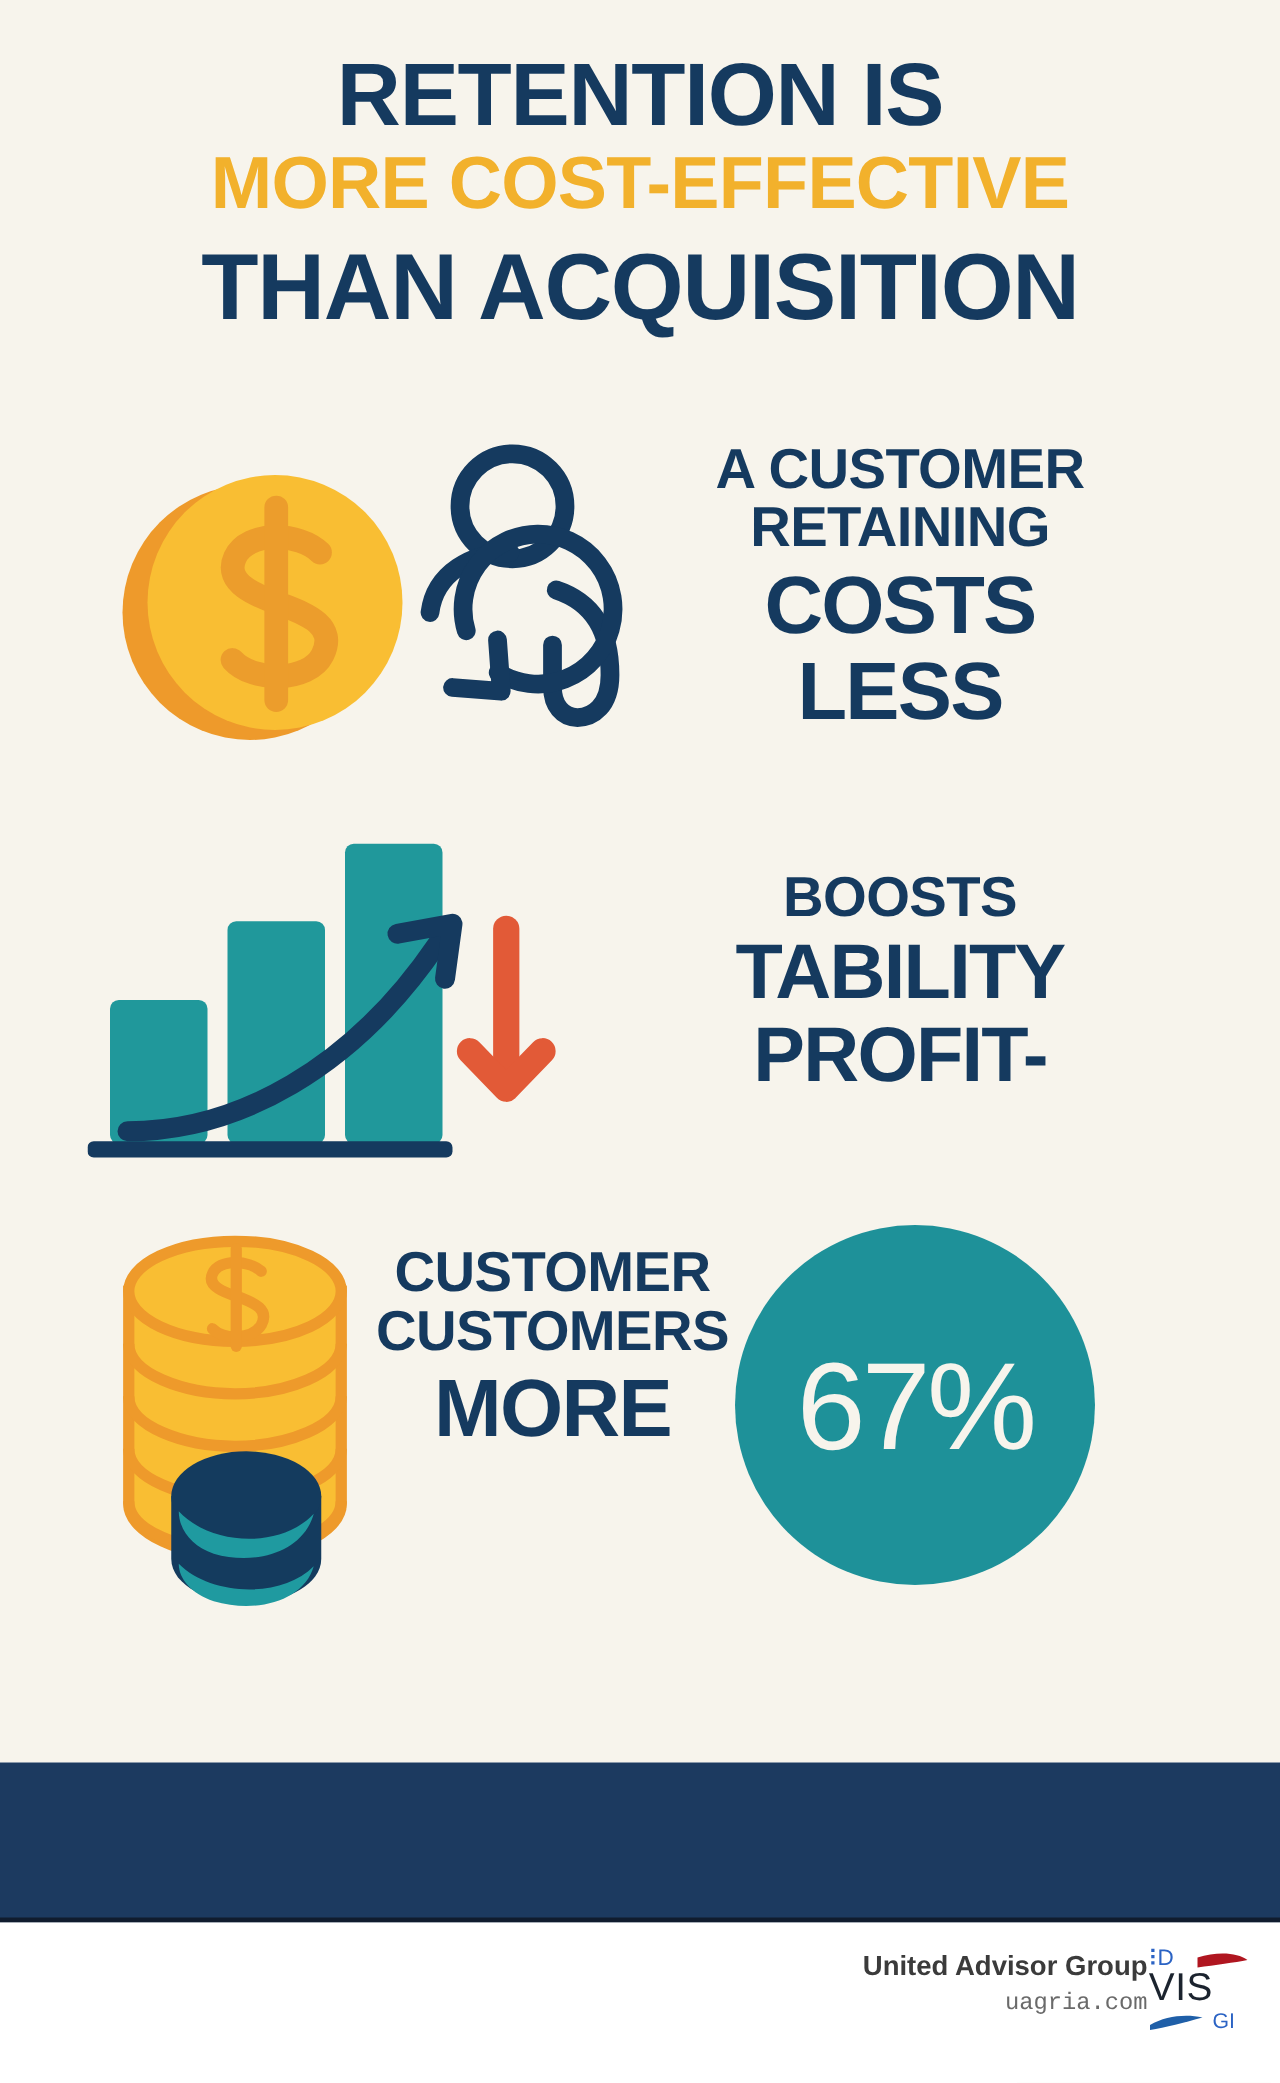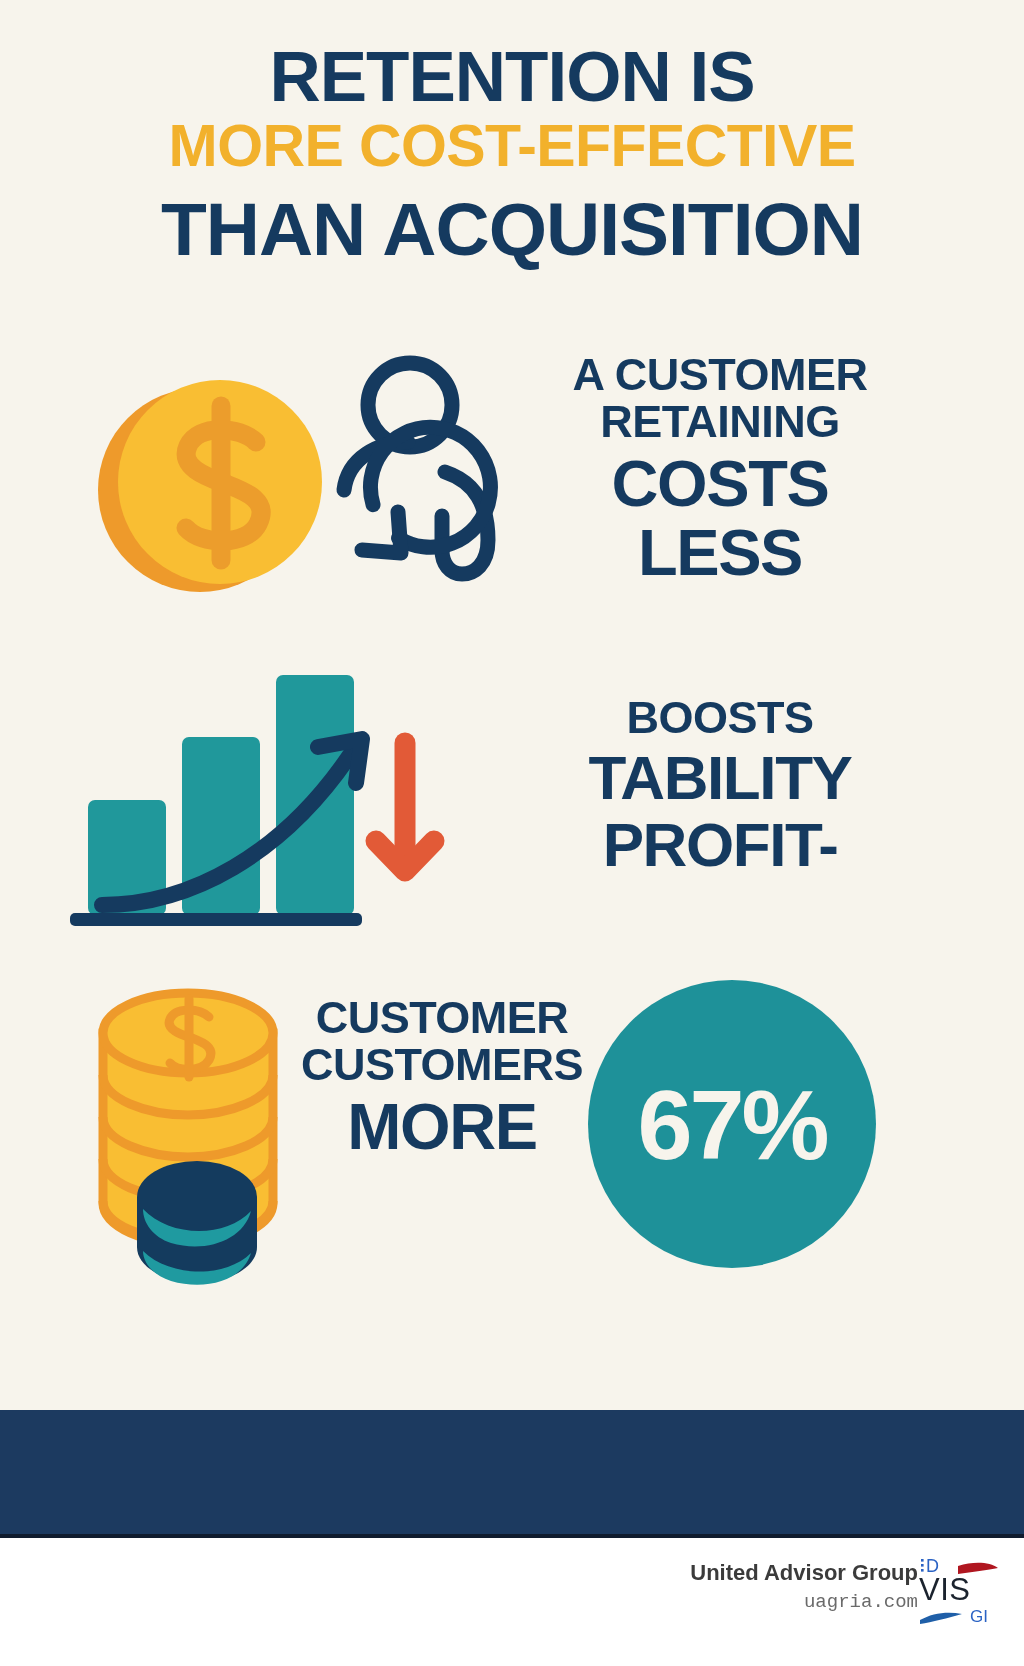--- a/index.html
+++ b/index.html
@@ -60,21 +60,21 @@
   .row3 { left:0; top:975px; width:1024px; height:330px; }
   .icon3 { position:absolute; left:85px; top:0px; width:220px; height:310px; }
   .txt3  { position:absolute; left:262px; top:20px; width:360px; text-align:center; }
   .circle67 {
     position:absolute; left:588px; top:980px;
     width:288px; height:288px; border-radius:50%;
     background:#1E9199;
     display:flex; align-items:center; justify-content:center;
   }
   .pct {
-    color:#F7F4EC; font-weight:bold; font-size:99px;
+    color:#F7F4EC; font-weight:normal; font-size:99px;
     letter-spacing:-3px; line-height:1;
     font-family:"Liberation Sans", sans-serif;
   }
 
   
   .t-small {
     color:#153A5F; font-weight:bold; font-size:45px;
     line-height:1.04; letter-spacing:-0.5px;
     font-family:"Liberation Sans", sans-serif;
   }

